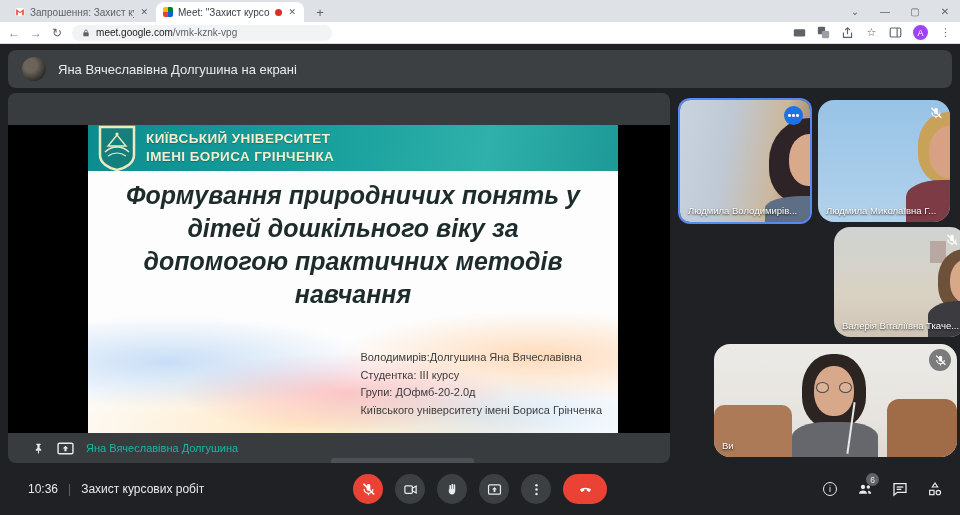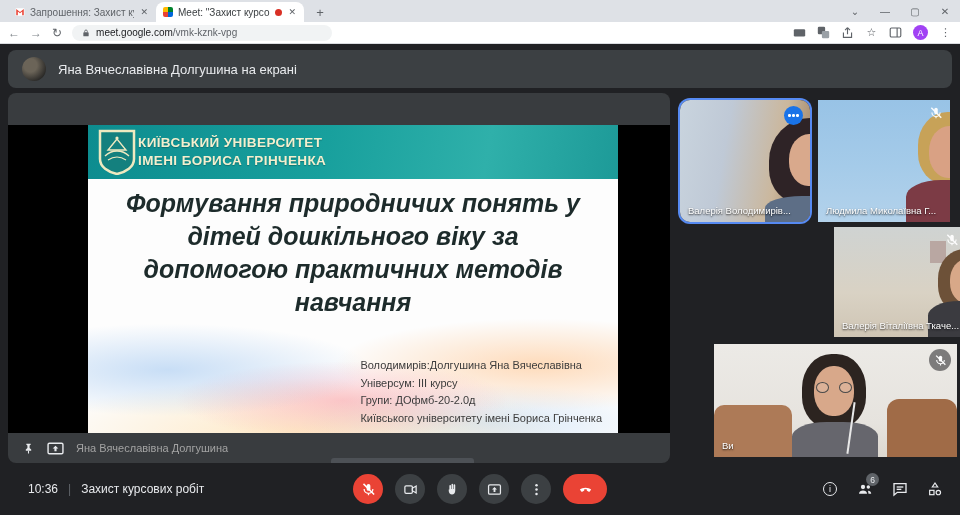--- a/index.html
+++ b/index.html
@@ -48,43 +48,43 @@
     border-radius:8px; display:flex; align-items:center; gap:12px; padding:0 14px; }
   .notif-avatar { width:24px; height:24px; border-radius:50%;
     background:radial-gradient(circle at 35% 35%, #6b6458 0 30%, #2b2a28 75%); }
   .notif-text { color:#e8eaed; font-size:13px; }
 
   
   .stage { position:absolute; left:8px; top:48px; width:662px; height:370px; background:#393c3f;
     border-radius:8px; overflow:hidden; }
   .video-black { position:absolute; left:0; top:32px; width:662px; height:308px; background:#000; }
   .slide { position:absolute; left:80px; top:0; width:530px; height:308px; background:#fdfdfd; overflow:hidden; }
-  .slide-header { height:54px; background:linear-gradient(100deg, #0d8c8f 0%, #18a09d 45%, #2fb0aa 75%, #1d9a98 100%);
-    display:flex; align-items:center; gap:2px; padding:0 10px; }
+  .slide-header { height:46px; background:linear-gradient(100deg, #0d8c8f 0%, #18a09d 45%, #2fb0aa 75%, #1d9a98 100%);
+    display:flex; align-items:center; gap:10px; padding:0 10px; }
   .slide-htext { color:#f3efce; font-weight:bold; font-size:13.5px; line-height:1.3;
     letter-spacing:.4px; text-shadow:0 1px 1px rgba(0,0,0,.25); }
   .slide-body { position:relative; height:254px;
     background:
       radial-gradient(55% 26% at 15% 72%, rgba(120,175,235,.40), transparent 70%),
       radial-gradient(45% 22% at 48% 84%, rgba(248,140,160,.45), transparent 70%),
       radial-gradient(55% 26% at 85% 70%, rgba(255,185,120,.50), transparent 70%),
       radial-gradient(70% 30% at 40% 97%, rgba(255,215,150,.55), transparent 72%),
       radial-gradient(50% 22% at 75% 93%, rgba(160,200,240,.40), transparent 70%),
       #fdfdfd; }
   .slide-title { margin:8px auto 0; max-width:470px; text-align:center; font-weight:bold;
     font-size:25px; line-height:1.32; color:#1d2b2b;font-style:italic; }
   .authors { position:absolute; right:16px; bottom:13px; font-size:11px; color:#3c3c3c;
     line-height:1.62; }
 
   .presenter-strip { position:absolute; left:0; bottom:0; width:662px; height:30px;
-    display:flex; align-items:center; gap:12px; padding:0 14px; color:#a3a3a3; }
+    display:flex; align-items:center; gap:12px; padding:0 24px; color:#14b8a6; }
   .presenter-name { font-size:11px; }
 
   
-  .tile { position:absolute; border-radius:0; overflow:hidden; background:#3c4043; }
+  .tile { position:absolute; border-radius:16px; overflow:hidden; background:#3c4043; }
   .tile .name { position:absolute; left:8px; bottom:6px; color:#fff; font-size:9.5px;
     text-shadow:0 1px 2px rgba(0,0,0,.85); white-space:nowrap; }
   .tile .mute { position:absolute; top:6px; right:7px; width:14px; height:14px; opacity:.95; }
   .mute-circ { position:absolute; top:5px; right:6px; width:22px; height:22px; border-radius:50%;
     background:rgba(32,33,36,.55); display:flex; align-items:center; justify-content:center; }
   .mute-circ svg { width:13px; height:13px; }
   .menu-dots { position:absolute; top:6px; right:7px; width:19px; height:19px; border-radius:50%;
     background:#1a73e8; display:flex; align-items:center; justify-content:center; gap:1.5px; }
   .menu-dots i { width:2.5px; height:2.5px; border-radius:50%; background:#fff; }
 
@@ -247,21 +247,21 @@
             </svg>
             <div class="slide-htext">
               <div>КИЇВСЬКИЙ УНІВЕРСИТЕТ</div>
               <div>ІМЕНІ БОРИСА ГРІНЧЕНКА</div>
             </div>
           </div>
           <div class="slide-body">
             <div class="slide-title">Формування природничих понять у дітей дошкільного віку за допомогою практичних методів навчання</div>
             <div class="authors">
               <div>Володимирів:Долгушина Яна Вячеславівна</div>
-              <div>Універсум: ІІІ курсу</div>
+              <div>Студентка: ІІІ курсу</div>
               <div>Групи:  ДОфмб-20-2.0д</div>
               <div>Київського університету імені Бориса Грінченка</div>
             </div>
           </div>
         </div>
       </div>
       <div class="presenter-strip">
         <svg width="13" height="13" viewBox="0 0 24 24">
             <path d="M8 3h8v2l-2 1.5V11l3 3v2H7v-2l3-3V6.5L8 5z" fill="#e8eaed"></path>
             <line x1="12" y1="16" x2="12" y2="21" stroke="#e8eaed" stroke-width="2"></line>
@@ -278,21 +278,21 @@
       <div class="person">
           <div class="hair"></div>
           <div class="face"></div>
           <div class="torso"></div>
         </div>
       <div class="menu-dots">
           <i></i>
           <i></i>
           <i></i>
         </div>
-      <span class="name">Валерія Володимирів...</span>
+      <span class="name">Людмила Володимирів...</span>
     </div>
 
     <div class="tile t2">
       <div class="person">
           <div class="hair"></div>
           <div class="face"></div>
           <div class="torso"></div>
         </div>
       <svg class="mute" viewBox="0 0 24 24">
           <rect x="9" y="3" width="6" height="11" rx="3" fill="#fff"></rect>

